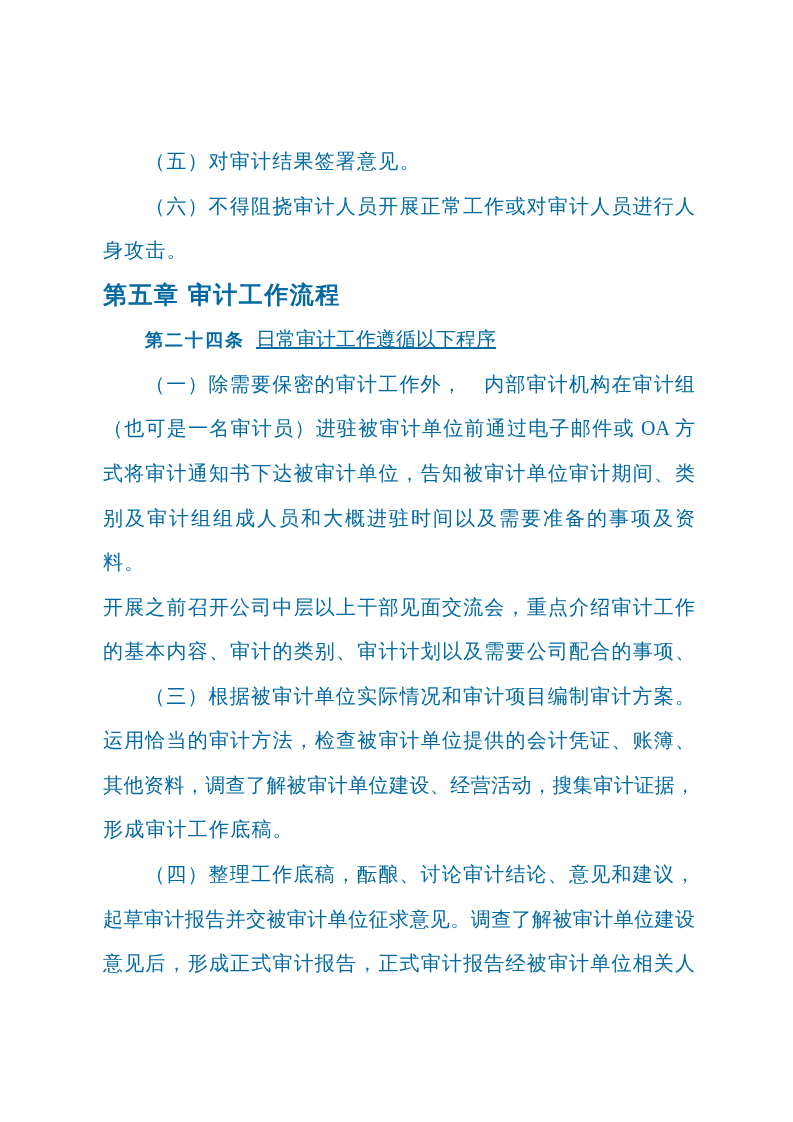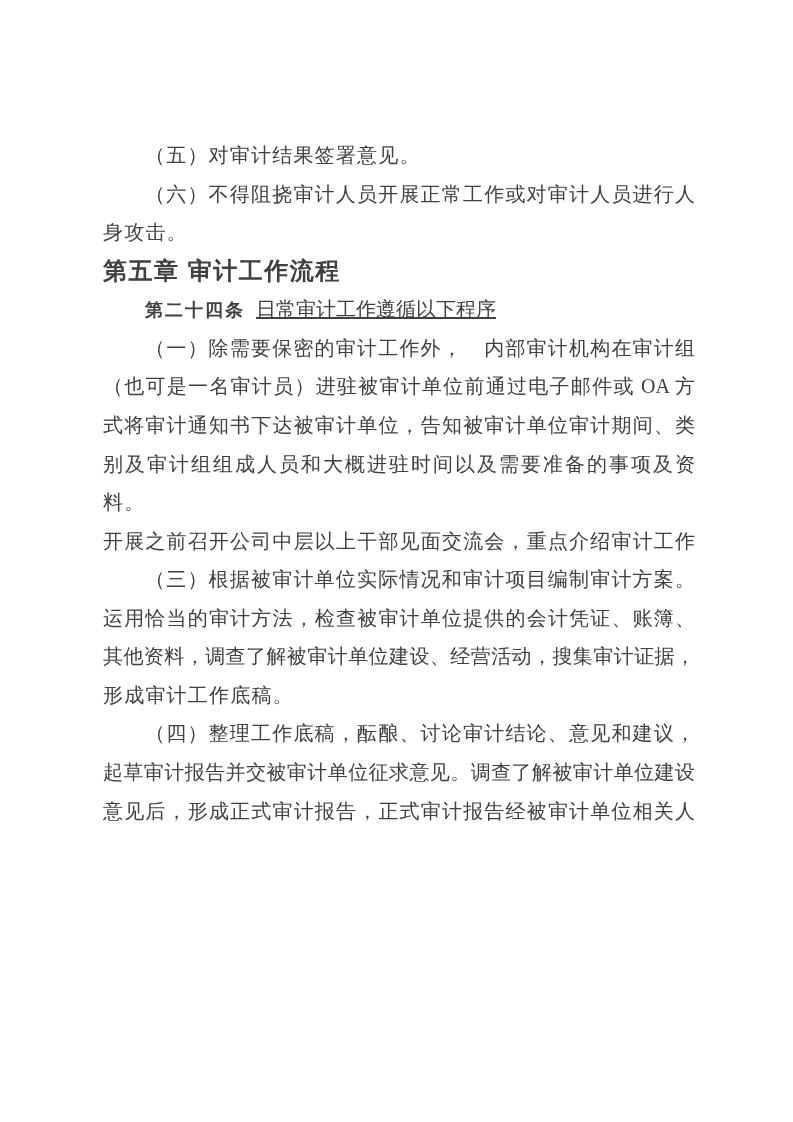--- a/index.html
+++ b/index.html
@@ -19,24 +19,25 @@
   .content {
     position: absolute;
     left: 103px;
     top: 136px;
     width: 592px;
   }
   .line {
     font-size: 20px;
     line-height: 38.57px;
     height: 38.57px;
-    color: #404040;
+    color: #0369a1;
     text-align: left;
     letter-spacing: 1.2px;
     white-space: pre-wrap;
+    margin-top: 6px;
   }
   .line.fill {
     letter-spacing: 0;
     text-align: justify;
     text-align-last: justify;
     text-justify: inter-character;
   }
   .line.indent {
     text-indent: 42px;
   }
@@ -69,20 +70,21 @@
       <div class="line indent fill">（六）不得阻挠审计人员开展正常工作或对审计人员进行人</div>
       <div class="line">身攻击。</div>
       <div class="line chapter">第五章 审计工作流程</div>
       <div class="line indent"><span class="article-num">第二十四条</span><span class="article-title">日常审计工作遵循以下程序</span></div>
       <div class="line indent fill">（一）除需要保密的审计工作外，　内部审计机构在审计组</div>
       <div class="line fill">（也可是一名审计员）进驻被审计单位前通过电子邮件或 OA 方</div>
       <div class="line fill">式将审计通知书下达被审计单位，告知被审计单位审计期间、类</div>
       <div class="line fill">别及审计组组成人员和大概进驻时间以及需要准备的事项及资</div>
       <div class="line">料。</div>
       <div class="line fill">开展之前召开公司中层以上干部见面交流会，重点介绍审计工作</div>
+      <div class="line fill">的基本内容、审计的类别、审计计划以及需要公司配合的事项、</div>
       <div class="line indent fill">（三）根据被审计单位实际情况和审计项目编制审计方案。</div>
       <div class="line fill">运用恰当的审计方法，检查被审计单位提供的会计凭证、账簿、</div>
       <div class="line fill">其他资料，调查了解被审计单位建设、经营活动，搜集审计证据，</div>
       <div class="line">形成审计工作底稿。</div>
       <div class="line indent fill">（四）整理工作底稿，酝酿、讨论审计结论、意见和建议，</div>
       <div class="line fill">起草审计报告并交被审计单位征求意见。调查了解被审计单位建设</div>
       <div class="line fill">意见后，形成正式审计报告，正式审计报告经被审计单位相关人</div>
     </div>
 </div>
 

